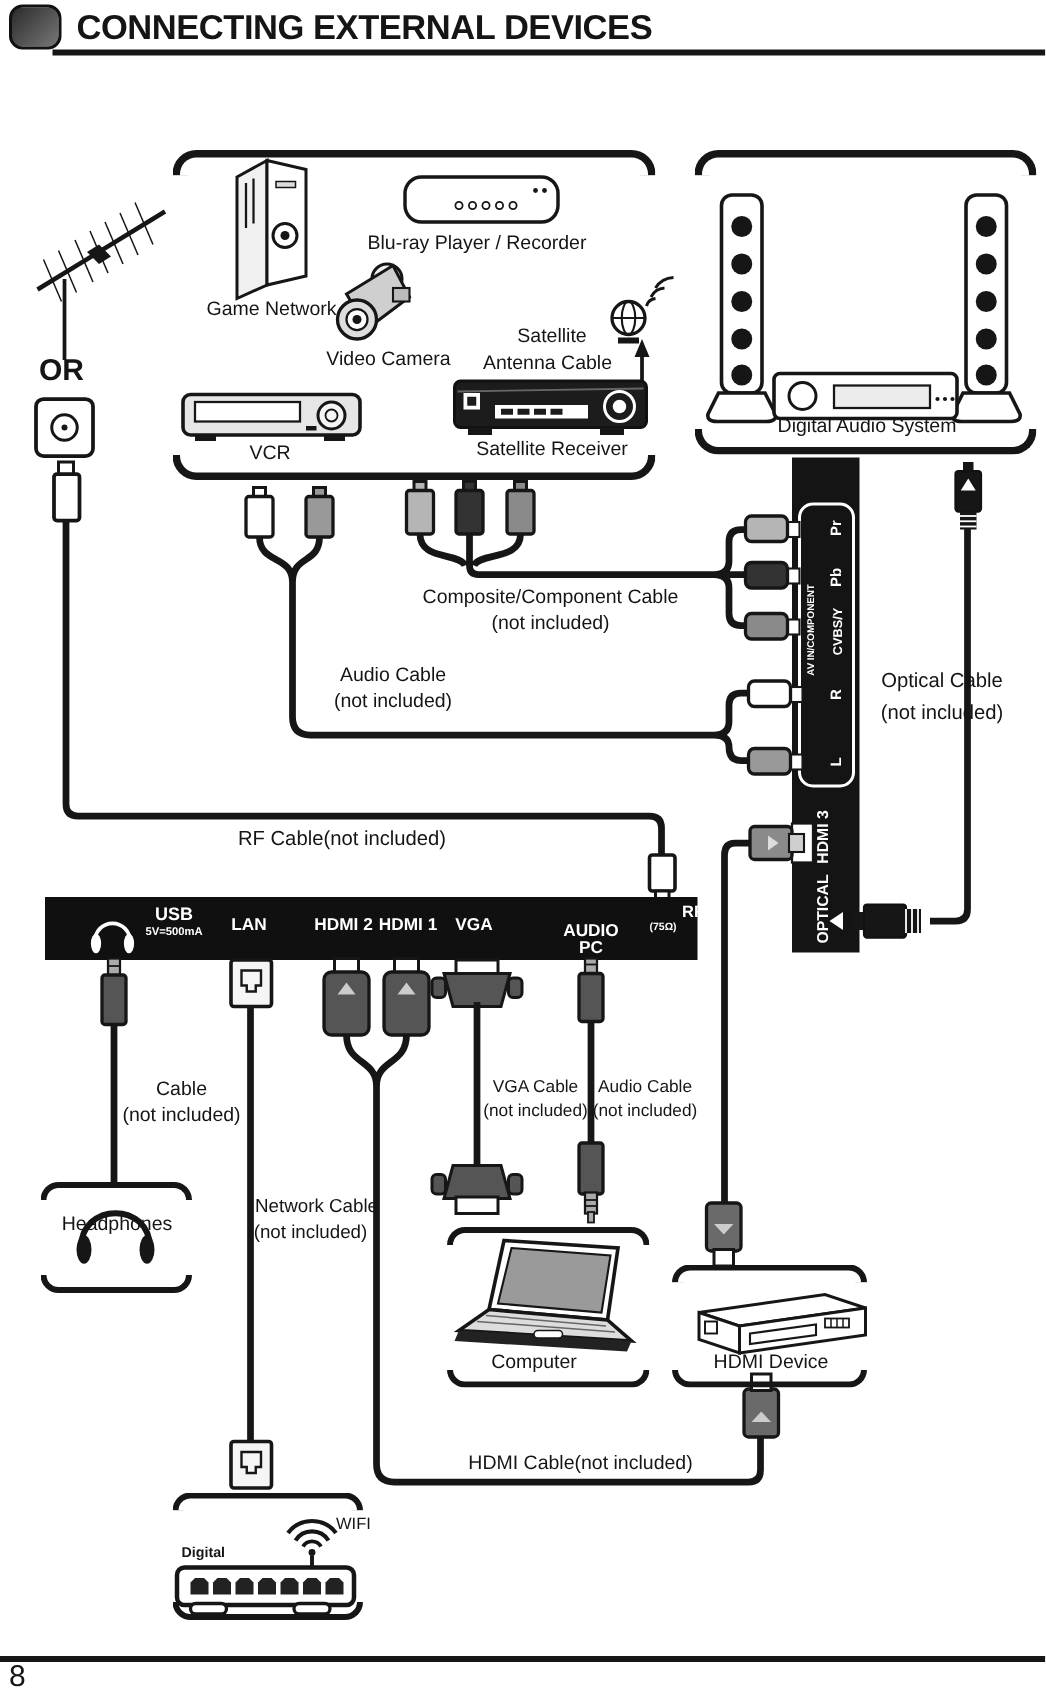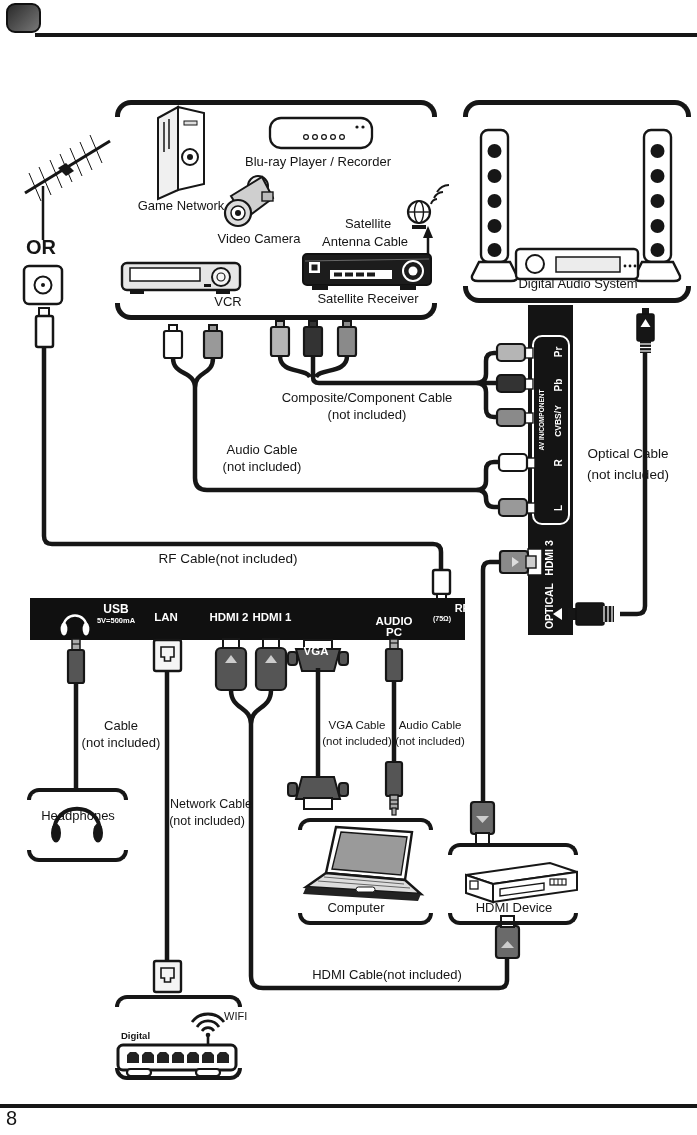--- a/index.html
+++ b/index.html
@@ -31,20 +31,21 @@
          background:linear-gradient(135deg,#2b2b2b,#777);border:2px solid #111;
          box-sizing:border-box;z-index:6;}
   #page-num{position:absolute;left:6px;top:1107px;font-size:20px;z-index:6;}
 </style>
 </head>
 <body>
 
 <div id="page">
 
   <div id="title-icon"></div>
+  <div id="title">CONNECTING EXTERNAL DEVICES</div>
   <div class="hline" style="left:35px;top:33px;width:662px;height:3.5px;"></div>
 
   <svg width="697" height="1135" viewBox="0 0 697 1135">
 
     <g stroke="#161616">
       <line x1="25" y1="193" x2="110" y2="141" stroke-width="3"></line>
       <line x1="29" y1="173" x2="41" y2="201"></line>
         <line x1="39" y1="167" x2="51" y2="195"></line>
       <line x1="50" y1="160" x2="62" y2="188"></line>
         <line x1="60" y1="154" x2="72" y2="182"></line>
@@ -362,21 +363,21 @@
   <div class="brk-t sm" style="left:115px;top:995px;width:127px;"></div>
   <div class="brk-b sm" style="left:115px;top:1068px;width:127px;"></div>
 
   <div class="lbl bold left" style="left:26px;top:236px;font-size:20px;">OR</div>
 
   <div class="lbl" style="left:181px;top:199px;">Game Network</div>
   <div class="lbl" style="left:318px;top:155px;">Blu-ray Player / Recorder</div>
   <div class="lbl" style="left:259px;top:232px;">Video Camera</div>
   <div class="lbl" style="left:368px;top:217px;">Satellite</div>
   <div class="lbl" style="left:365px;top:235px;">Antenna Cable</div>
-  <div class="lbl" style="left:180px;top:295px;margin-left:48px;">VCR</div>
+  <div class="lbl" style="left:180px;top:295px;">VCR</div>
   <div class="lbl" style="left:368px;top:292px;text-align:right;">Satellite Receiver</div>
   <div class="lbl" style="left:578px;top:277px;">Digital Audio System</div>
 
   <div class="lbl" style="left:367px;top:391px;">Composite/Component Cable</div>
   <div class="lbl" style="left:367px;top:408px;">(not included)</div>
   <div class="lbl" style="left:262px;top:443px;">Audio Cable</div>
   <div class="lbl" style="left:262px;top:460px;">(not included)</div>
   <div class="lbl s14" style="left:628px;top:446px;">Optical Cable</div>
   <div class="lbl s14" style="left:628px;top:467px;">(not included)</div>
   <div class="lbl s14" style="left:228px;top:551px;">RF Cable(not included)</div>
@@ -395,21 +396,21 @@
   <div class="lbl" style="left:356px;top:901px;">Computer</div>
   <div class="lbl" style="left:514px;top:901px;">HDMI Device</div>
   <div class="lbl left" style="left:224px;top:1010px;font-size:11px;text-align:right;">WIFI</div>
   <div class="lbl left bold" style="left:121px;top:1031px;font-size:9.5px;">Digital</div>
 
   <div class="wlbl" style="left:116px;top:602px;font-size:12px;">USB</div>
   <div class="wlbl" style="left:116px;top:616px;font-size:7.5px;">5V=500mA</div>
   <div class="wlbl" style="left:166px;top:611px;font-size:11.5px;">LAN</div>
   <div class="wlbl" style="left:229px;top:611px;font-size:11.5px;">HDMI 2</div>
   <div class="wlbl" style="left:272px;top:611px;font-size:11.5px;">HDMI 1</div>
-  <div class="wlbl" style="left:316px;top:611px;font-size:11.5px;margin-top:34px;">VGA</div>
+  <div class="wlbl" style="left:316px;top:611px;font-size:11.5px;">VGA</div>
   <div class="wlbl" style="left:394px;top:626px;font-size:11.5px;">PC</div>
   <div class="wlbl" style="left:394px;top:615px;font-size:11.5px;">AUDIO</div>
   <div class="wlbl" style="left:442px;top:602px;font-size:11px;padding-left:40px;">RF</div>
   <div class="wlbl" style="left:442px;top:615px;font-size:7px;">(75Ω)</div>
 
   <div class="vlbl" style="left:541px;top:420px;font-size:6.5px;">AV IN/COMPONENT</div>
   <div class="vlbl" style="left:558px;top:352px;font-size:10px;">Pr</div>
   <div class="vlbl" style="left:558px;top:385px;font-size:10px;">Pb</div>
   <div class="vlbl" style="left:558px;top:421px;font-size:8.5px;">CVBS/Y</div>
   <div class="vlbl" style="left:558px;top:463px;font-size:10px;">R</div>

